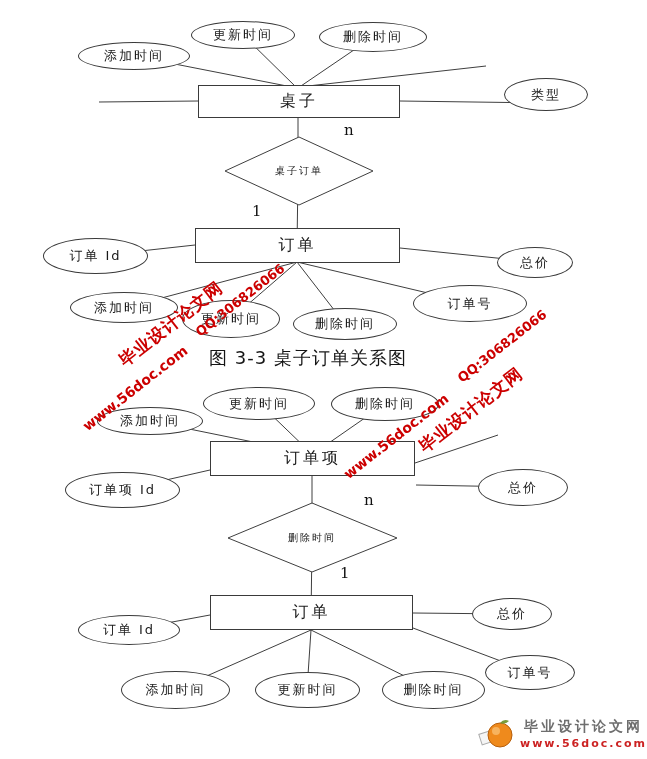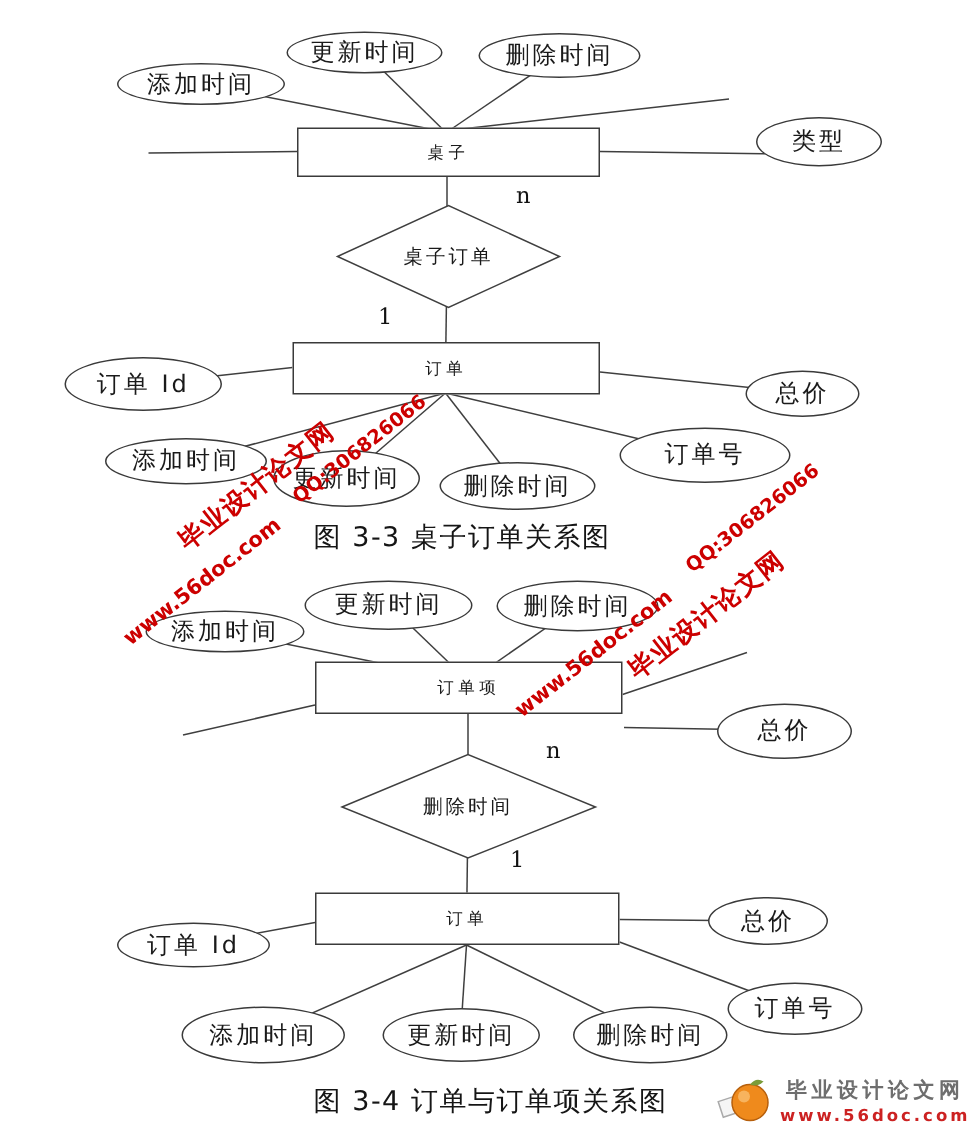--- a/index.html
+++ b/index.html
@@ -7,27 +7,27 @@
     position:relative; width:647px; height:759px; background:#ffffff;
     font-family:"DejaVu Sans", sans-serif; overflow:hidden; color:#1a1a1a;
   }
   .layer { position:absolute; left:0; top:0; z-index:1; }
   .layer line { stroke:#3f3f3f; stroke-width:1; }
   .layer polygon { fill:#ffffff; stroke:#3f3f3f; stroke-width:1; }
   .node {
     position:absolute; box-sizing:border-box; z-index:2;
     background:#ffffff; border:1px solid #3a3a3a;
     display:flex; align-items:center; justify-content:center;
-    font-size:16px; letter-spacing:2px; white-space:nowrap;
+    font-size:13px; letter-spacing:2px; white-space:nowrap;
   }
   .ellipse { border-radius:50%; }
-  .entity { font-size:11px; letter-spacing:3px; }
+  .entity { font-size:16px; letter-spacing:3px; }
   .dlabel {
     position:absolute; z-index:2; transform:translate(-50%,-50%);
-    font-size:13px; letter-spacing:2px; white-space:nowrap;text-align:right;
+    font-size:10px; letter-spacing:2px; white-space:nowrap;text-align:right;
   }
   .card {
     position:absolute; z-index:2; font-family:"DejaVu Serif", serif;
     font-size:15px; color:#111;
   }
   .caption {
     position:absolute; z-index:2; width:300px; text-align:center;
     font-size:18px; letter-spacing:1px; color:#151515;
   }
   .wm {
@@ -108,30 +108,30 @@
 
   <div class="node entity" style="left:210px;top:441px;width:205px;height:35px">订单项</div>
   <div class="node entity" style="left:210px;top:595px;width:203px;height:35px">订单</div>
   <div class="dlabel" style="left:312px;top:538px">删除时间</div>
   <div class="card" style="left:364px;top:491px">n</div>
   <div class="card" style="left:340px;top:564px">1</div>
 
   <div class="node ellipse" style="left:97px;top:407px;width:106px;height:28px">添加时间</div>
   <div class="node ellipse" style="left:203px;top:387px;width:112px;height:33px">更新时间</div>
   <div class="node ellipse" style="left:331px;top:387px;width:108px;height:34px">删除时间</div>
+  <div class="node ellipse" style="left:65px;top:472px;width:115px;height:36px">订单项 Id</div>
   <div class="node ellipse" style="left:478px;top:469px;width:90px;height:37px">总价</div>
 
   <div class="node ellipse" style="left:78px;top:615px;width:102px;height:30px">订单 Id</div>
   <div class="node ellipse" style="left:472px;top:598px;width:80px;height:32px">总价</div>
   <div class="node ellipse" style="left:485px;top:655px;width:90px;height:35px">订单号</div>
   <div class="node ellipse" style="left:121px;top:671px;width:109px;height:38px">添加时间</div>
   <div class="node ellipse" style="left:255px;top:672px;width:105px;height:36px">更新时间</div>
   <div class="node ellipse" style="left:382px;top:671px;width:103px;height:38px">删除时间</div>
 
-  <div class="caption" style="left:177px;top:722px">图 3-4 订单与订单项关系图</div>
 
   <span class="wm wm-site" style="left:171px;top:324px">毕业设计论文网</span>
   <span class="wm wm-qq" style="left:240px;top:300px">QQ:306826066</span>
   <span class="wm wm-url" style="left:135px;top:388px">www.56doc.com</span>
   <span class="wm wm-site" style="left:471px;top:410px">毕业设计论文网</span>
   <span class="wm wm-qq" style="left:502px;top:346px">QQ:306826066</span>
   <span class="wm wm-url" style="left:396px;top:436px">www.56doc.com</span>
 
   <div class="logo">
     <svg width="38" height="36" viewBox="0 0 38 36">

